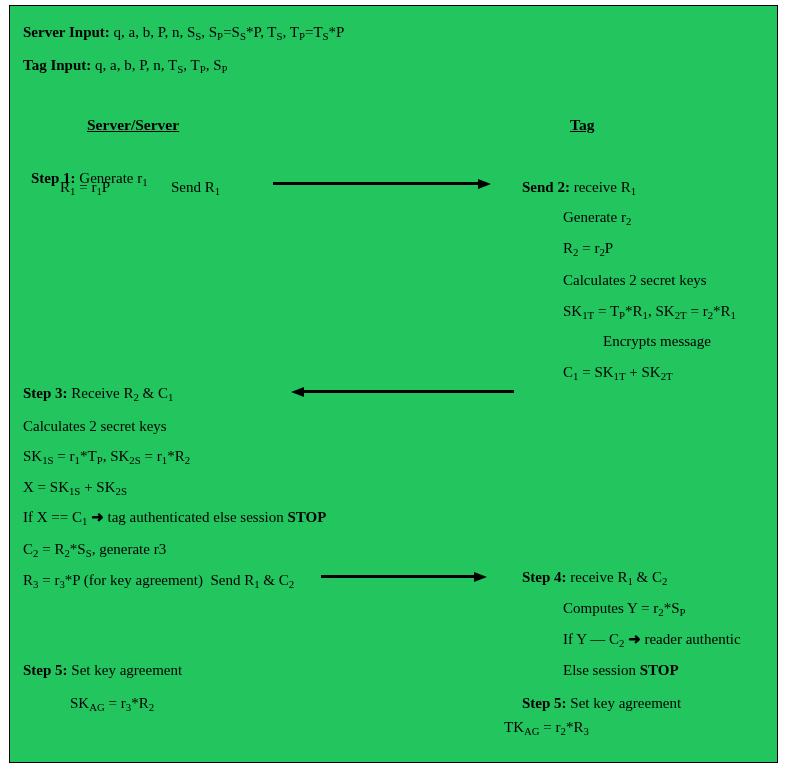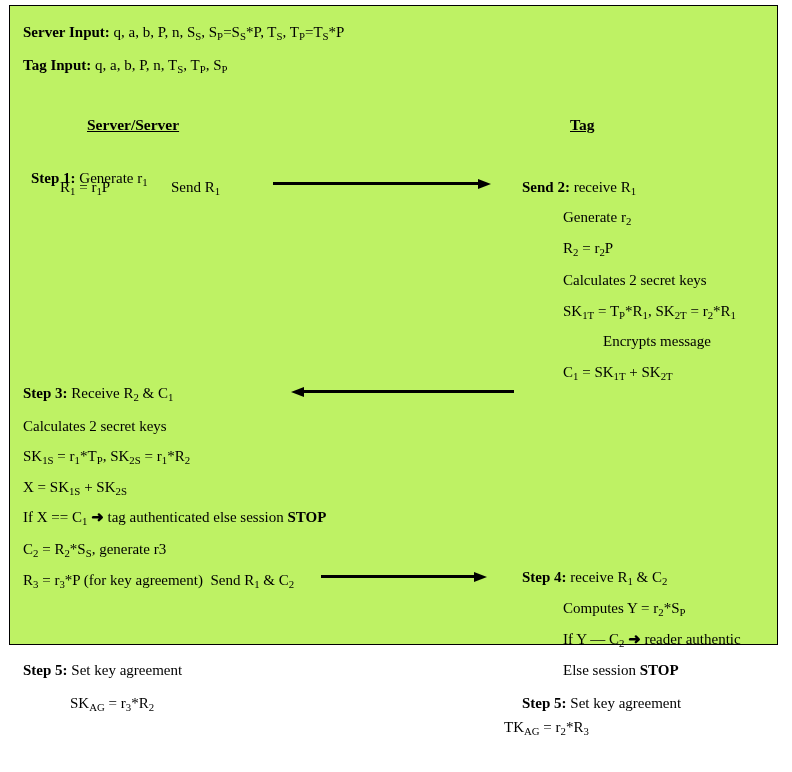--- a/index.html
+++ b/index.html
@@ -13,24 +13,24 @@
     font-family: "Liberation Serif", "DejaVu Serif", serif;
     color: #000000;
     position: relative;
     overflow: hidden;
   }
   #frame {
     position: absolute;
     left: 9px;
     top: 5px;
     width: 769px;
-    height: 640px;
+    height: 758px;
     border: 1.5px solid #000000;
     box-sizing: border-box;
-    background: #bef264;
+    background: #22c55e;
   }
   .abs {
     position: absolute;
     white-space: nowrap;
     font-size: 15px;
     line-height: 18px;
   }
   .bold { font-weight: bold; }
   .hdr {
     font-weight: bold;

